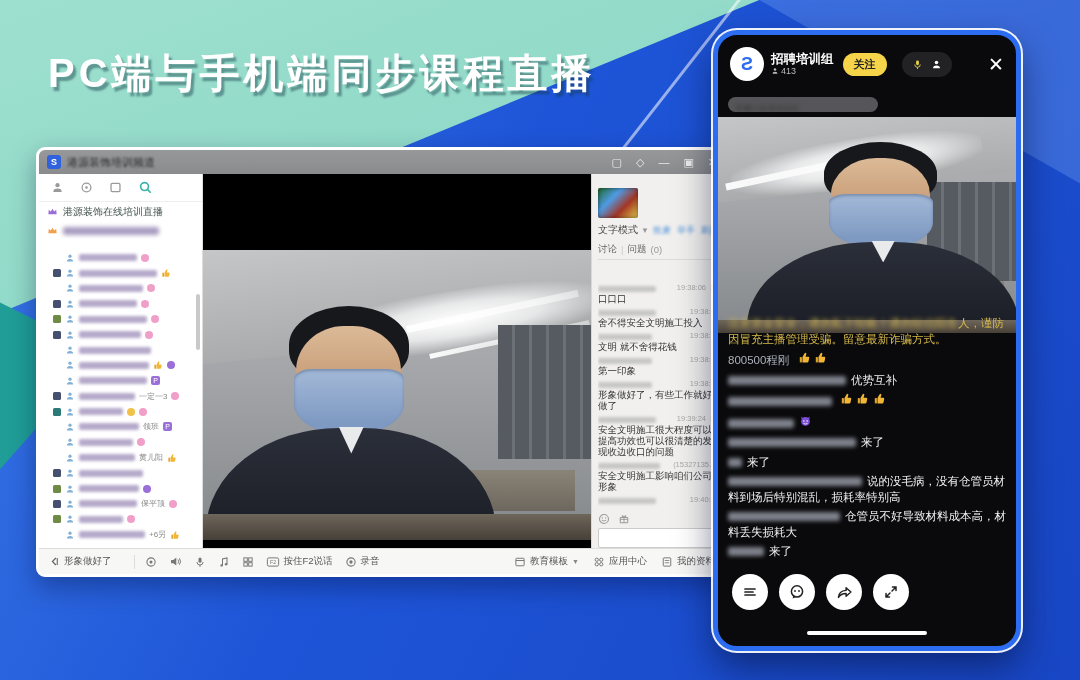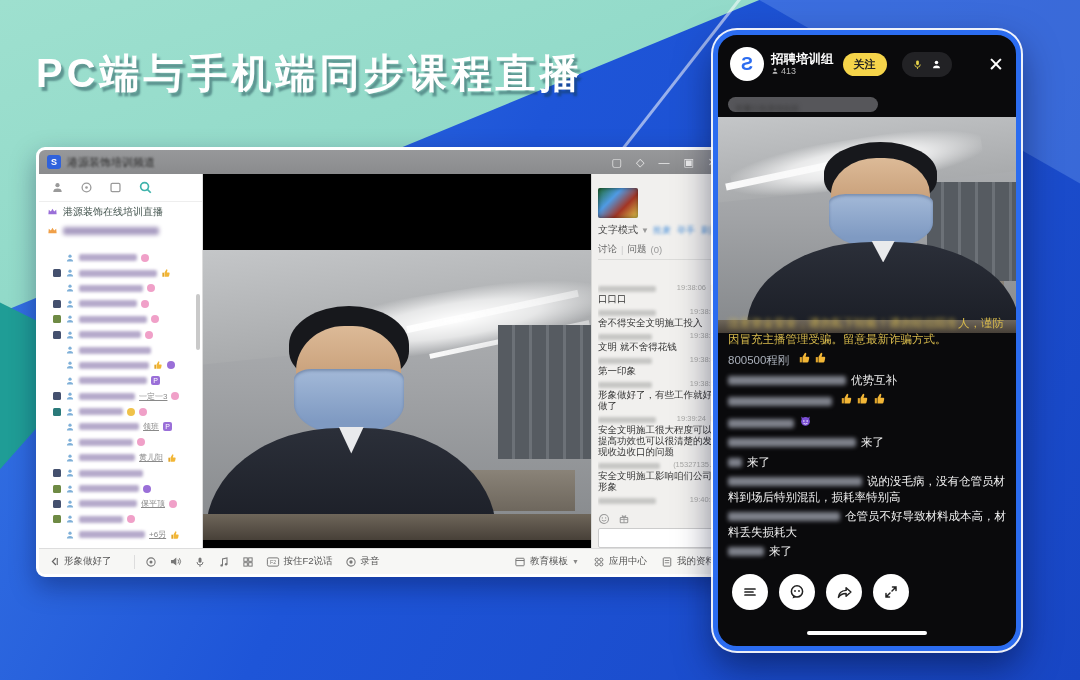--- a/index.html
+++ b/index.html
@@ -9,21 +9,21 @@
   
   .bg-band{position:absolute;inset:0;background:rgba(150,195,255,.25);
     clip-path:polygon(70.3% 0,100% 0,100% 27%);}
   .bg-mint{position:absolute;inset:0;background:linear-gradient(160deg,#9ee0cf 0%,#84d3c2 60%,#79cdbd 100%);
     clip-path:polygon(0 0,70.3% 0,0 46%);}
   .bg-teal{position:absolute;inset:0;background:#1f9d96;
     clip-path:polygon(0 44.5%,9.5% 52%,0 69%);}
   .bg-line{position:absolute;left:745px;top:-10px;width:3px;height:260px;background:rgba(255,255,255,.55);
     transform:rotate(38deg);transform-origin:top left;}
   
-  .headline{position:absolute;left:36px;top:46px;font-size:40px;font-weight:bold;color:#fff;
+  .headline{position:absolute;left:48px;top:46px;font-size:40px;font-weight:bold;color:#fff;
     letter-spacing:4px;text-shadow:3px 4px 2px rgba(20,60,70,.45);text-align:center;}
   
   .pcwin{position:absolute;left:36px;top:147px;width:692px;height:430px;background:#f2f2f0;
     border:3px solid #fff;border-radius:9px;box-shadow:0 10px 26px rgba(0,10,50,.35);overflow:hidden;}
   .pc-titlebar{height:24px;background:linear-gradient(#97989a,#8a8b8d);display:flex;align-items:center;
     padding:0 8px;color:#eee;}
   .pc-logo{width:14px;height:14px;background:#2f62dc;border-radius:3px;color:#fff;font-size:9px;
     font-weight:bold;text-align:center;line-height:14px;margin-right:6px;flex:none;}
   .pc-title{font-size:11px;color:#2b2b2b;filter:blur(1.3px);}
   .pc-ctrls{margin-left:auto;display:flex;gap:14px;font-size:11px;color:#ececec;}
@@ -31,21 +31,21 @@
   .pc-body{position:absolute;top:24px;bottom:26px;left:0;right:0;display:flex;}
   
   .sb{width:164px;background:#fff;border-right:1px solid #ddd;position:relative;overflow:hidden;}
   .sb-icons{display:flex;align-items:center;gap:16px;height:28px;padding:0 12px;border-bottom:1px solid #eee;}
   .sb-ch{display:flex;align-items:center;gap:5px;height:19px;padding:0 8px;font-size:10px;color:#44554f;}
   .blurbar{display:inline-block;height:8px;border-radius:2px;background:#a79bc0;filter:blur(2px);}
   .mlist{margin-top:10px;}
   .mrow{display:flex;align-items:center;gap:4px;height:15.4px;padding:0 6px 0 14px;font-size:8px;color:#888;}
   .mbadge{width:8px;height:8px;border-radius:1.5px;flex:none;}
   .mname{display:inline-block;height:7px;border-radius:2px;background:#b6aacb;filter:blur(1.8px);}
-  .mtail{font-size:8px;color:#8a8a8a;white-space:nowrap;text-decoration:underline;}
+  .mtail{font-size:8px;color:#8a8a8a;white-space:nowrap;}
   .dot{width:8px;height:8px;border-radius:50%;display:inline-block;flex:none;}
   .pbadge{width:9px;height:9px;border-radius:2px;background:#9a6fd8;color:#fff;font-size:7px;line-height:9px;
     text-align:center;display:inline-block;flex:none;}
   .sb-scroll{position:absolute;right:2px;top:120px;width:4px;height:56px;border-radius:2px;background:#c9c9c9;}
   
   .vc{flex:1;background:#000;position:relative;overflow:hidden;}
   .v-img{position:absolute;left:0;right:0;top:76px;height:290px;}
   
   .scene{position:absolute;inset:0;overflow:hidden;
     background:linear-gradient(180deg,#b6b8ba 0%,#a2a4a7 45%,#85888b 100%);}

